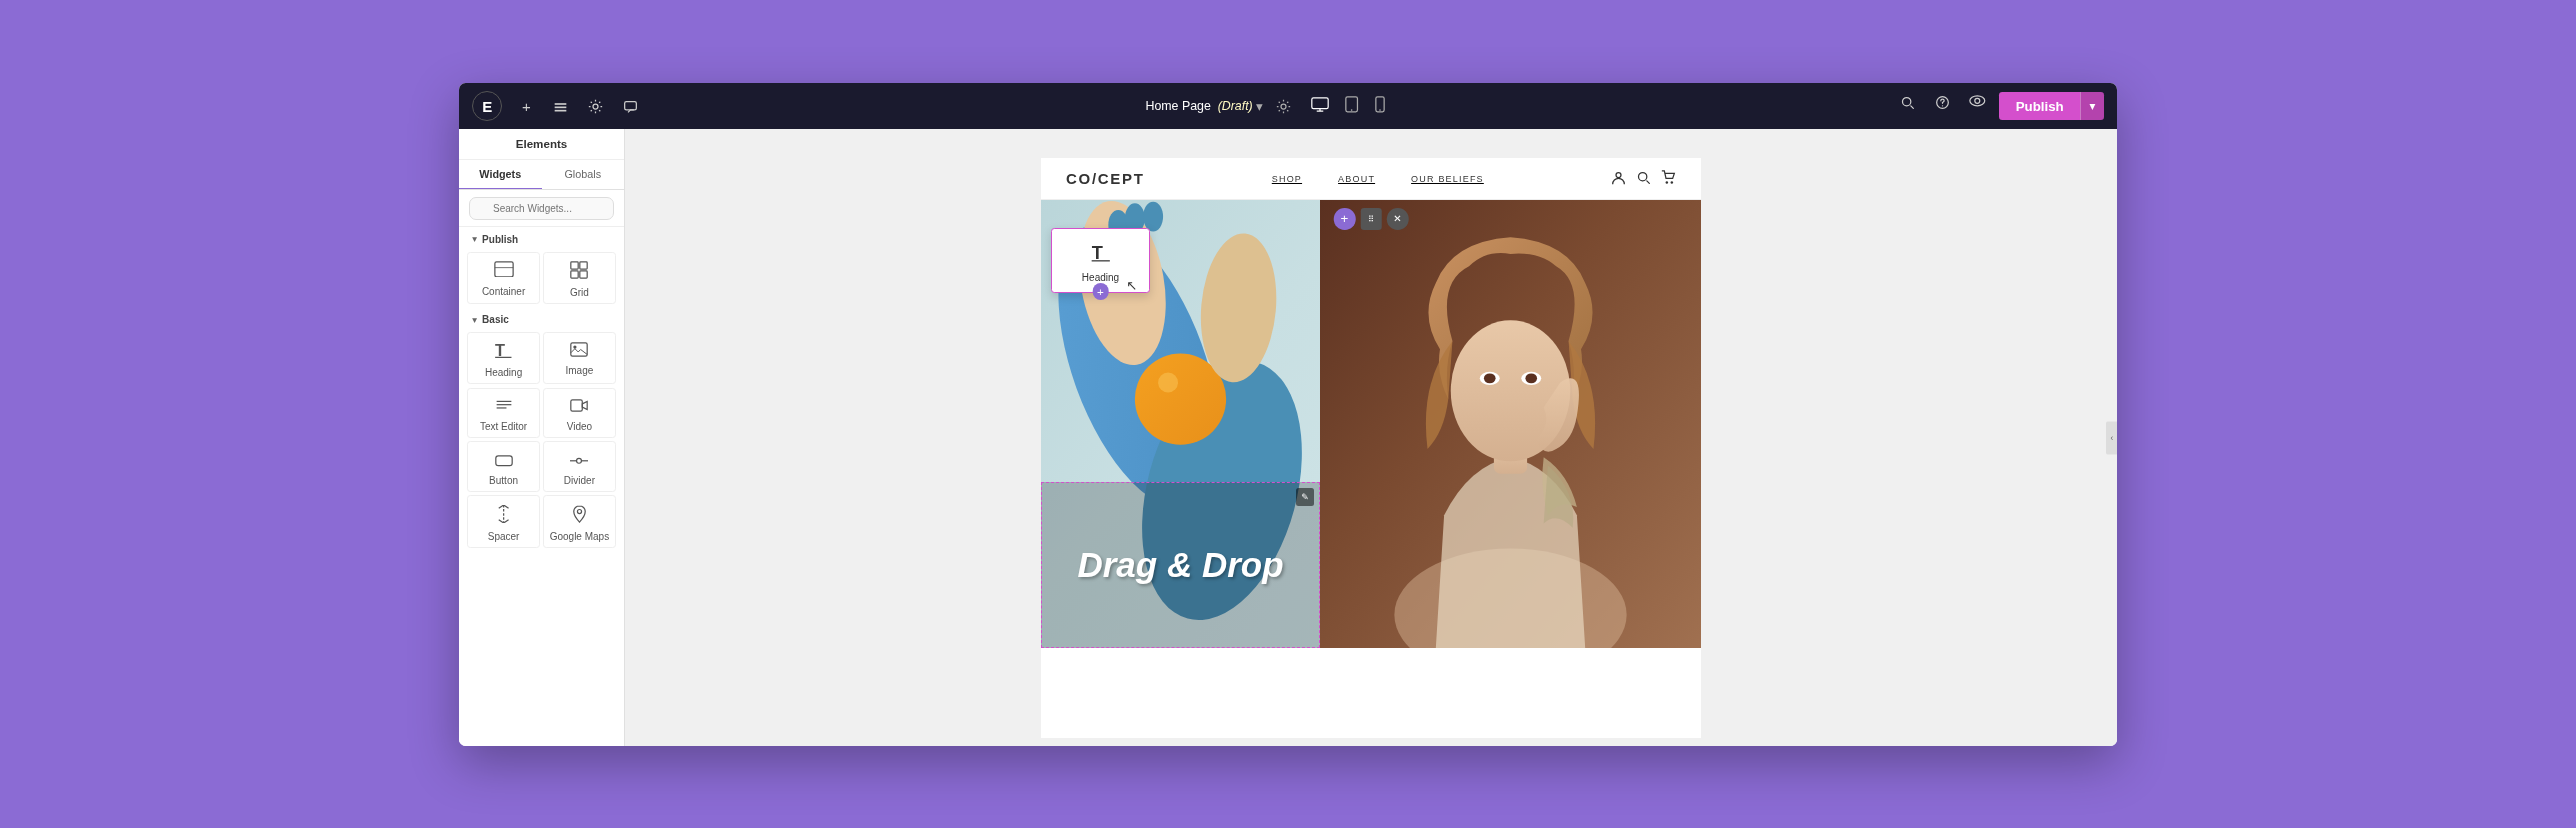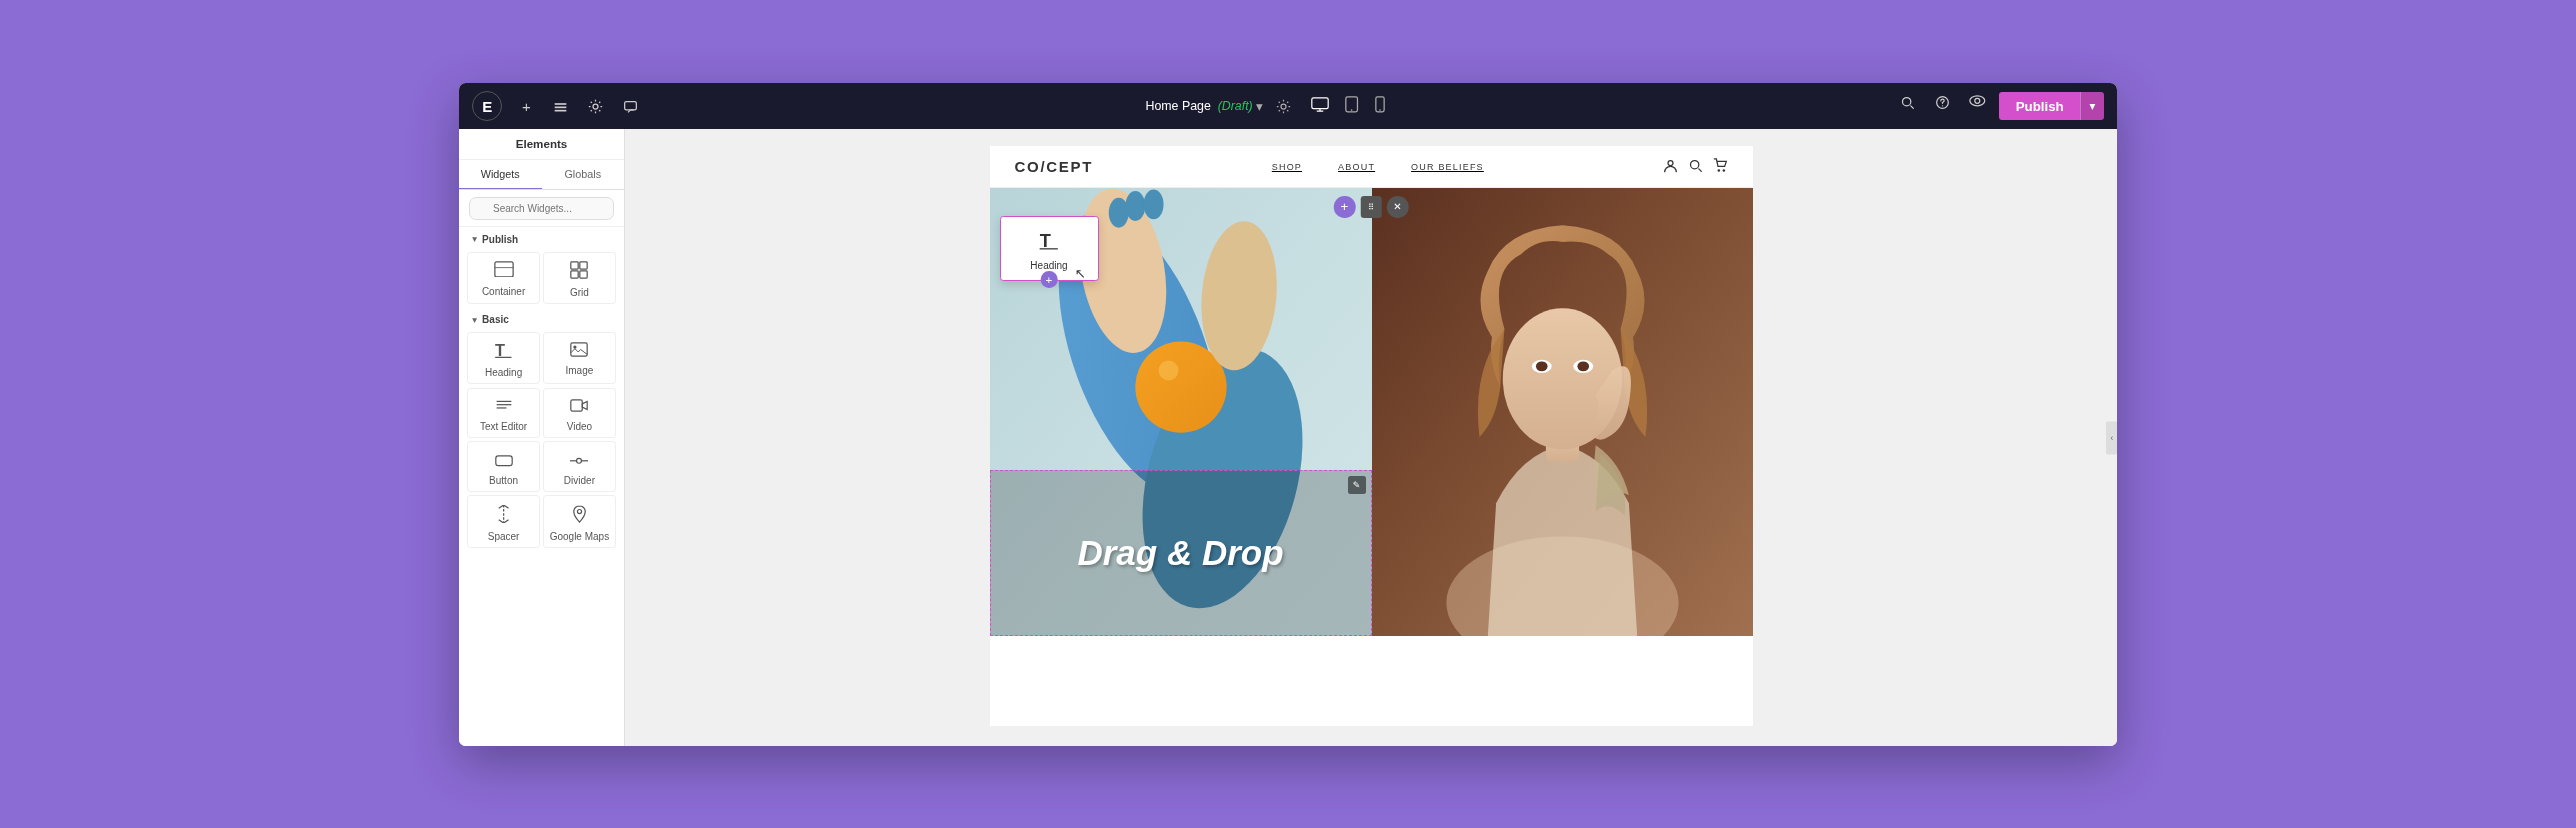--- a/index.html
+++ b/index.html
@@ -75,21 +75,21 @@
     }
     .page-title {
       color: #fff;
       font-size: 12.4px;
       display: flex;
       align-items: center;
       gap: 3.3px;
     }
     .page-title em {
       font-style: italic;
-      color: #22c55e;
+      color: #fef9c3;
     }
     .settings-icon-btn {
       background: transparent;
       border: none;
       color: #aaa;
       cursor: pointer;
       font-size: 13.3px;
       display: flex;
       align-items: center;
     }
@@ -175,21 +175,21 @@
       padding: 8.3px 0;
       text-align: center;
       font-size: 10.8px;
       color: #666;
       cursor: pointer;
       border: none;
       background: transparent;
     }
     .panel-tab.active {
       color: #333;
-      font-weight: 400;
+      font-weight: 700;
       border-bottom: 1.7px solid #8B6BD4;
     }
     .panel-header {
       padding: 8.3px 11.6px;
       font-size: 11.6px;
       font-weight: 600;
       color: #333;
       text-align: center;
       border-bottom: 0.8px solid #eee;
     }
@@ -278,22 +278,22 @@
       border-radius: 1.7px 0 0 1.7px;
       display: flex;
       align-items: center;
       justify-content: center;
       font-size: 8.3px;
       color: #666;
       z-index: 10;
     }
 
     .website-preview {
-      margin: 17px auto;
-      width: 763px;
+      margin: 29px auto;
+      width: 660px;
       background: #fff;
       min-height: 580px;
       position: relative;
     }
 
     
     .site-nav {
       display: flex;
       align-items: center;
       justify-content: space-between;

